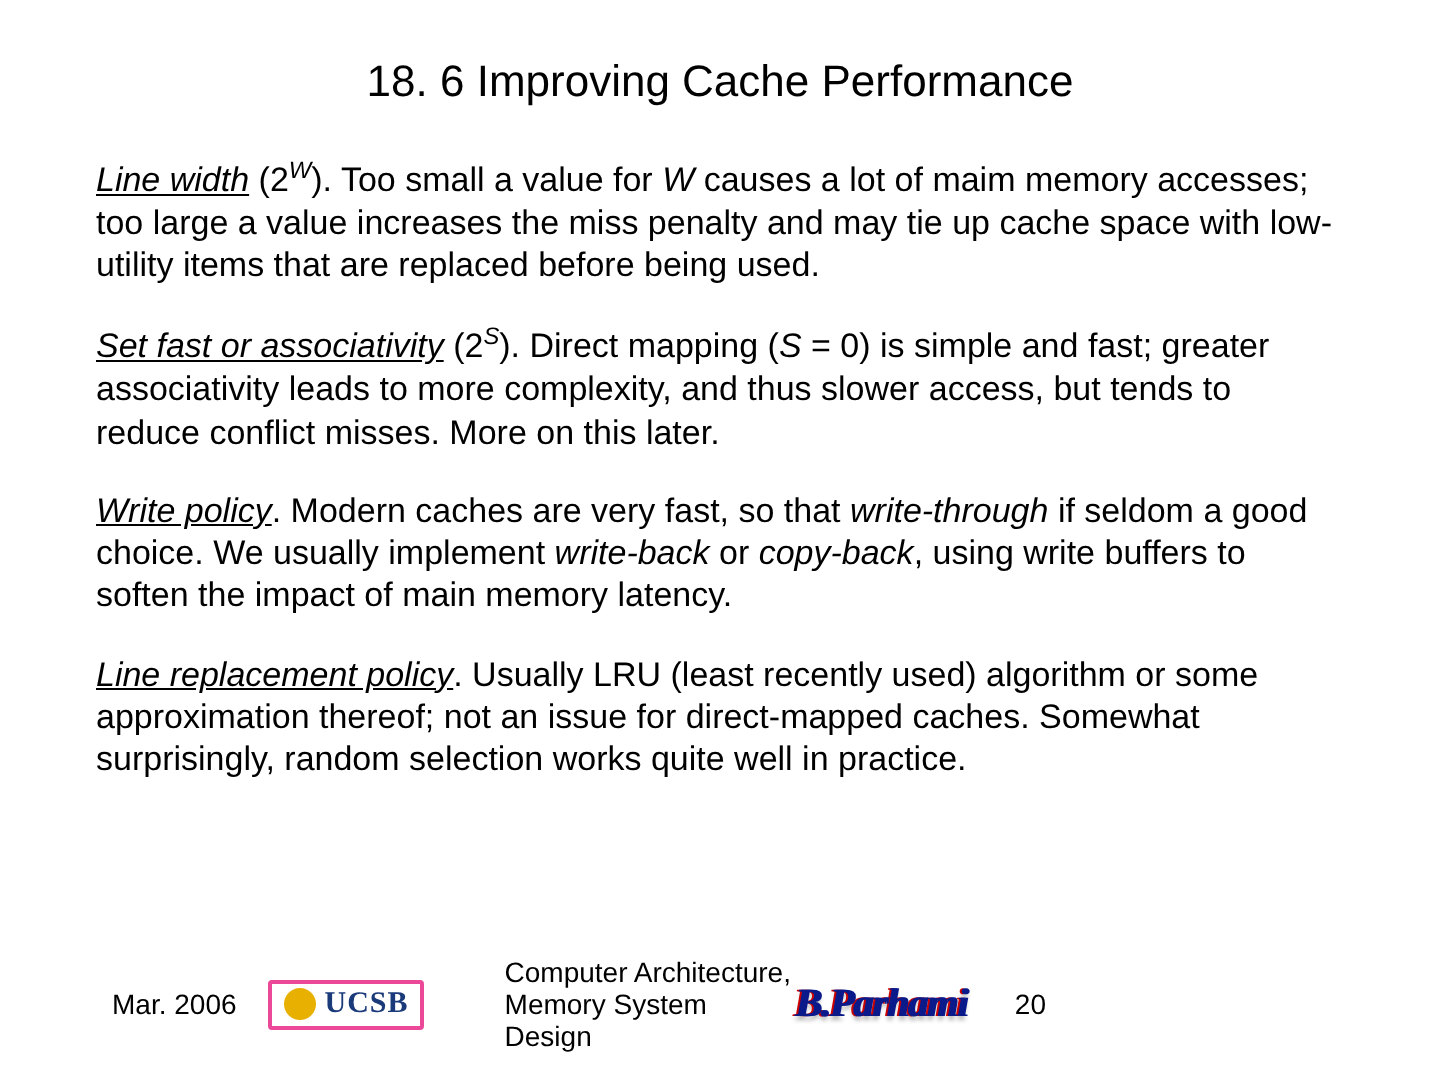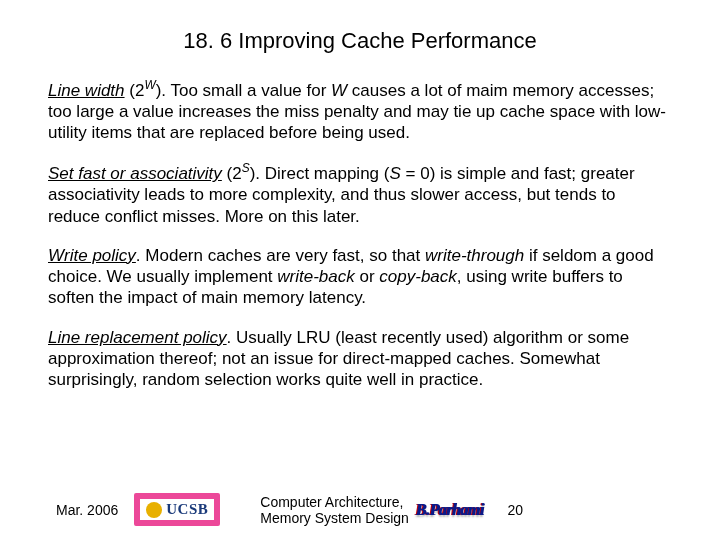--- a/index.html
+++ b/index.html
@@ -37,21 +37,21 @@
     padding: 0 48px 0 56px;
     display: flex;
     align-items: center;
     font-size: 14px;
   }
   .footer-date { flex: 0 0 auto; margin-right: 16px; }
   .ucsb {
     flex: 0 0 auto;
     display: inline-flex;
     align-items: center;
-    border: 6px solid #ec4899;
+    border: 2px solid #ec4899;
     border-radius: 2px;
     padding: 2px 6px;
     background: #fff;
     margin-right: 40px;
   }
   .ucsb-dot {
     width: 16px; height: 16px; border-radius: 50%;
     background: #e8b000;
     margin-right: 4px;
   }
@@ -64,21 +64,21 @@
   }
   .footer-center {
     flex: 1 1 auto;
     text-align: left;
   }
   .author {
     flex: 0 0 auto;
     font-family: 'Comic Sans MS', 'Brush Script MT', cursive;
     font-weight: bold;
     font-style: italic;
-    font-size: 16px;
+    font-size: 20px;
     color: #0a1a8a;
     text-shadow: 1px 0 #0a1a8a, -1px 0 #c00, 0 2px 2px rgba(0,0,0,0.3);
     letter-spacing: -0.5px;
     margin-right: 24px;
   }
   .pagenum { flex: 0 0 auto; }
 </style>
 </head>
 <body>
 

